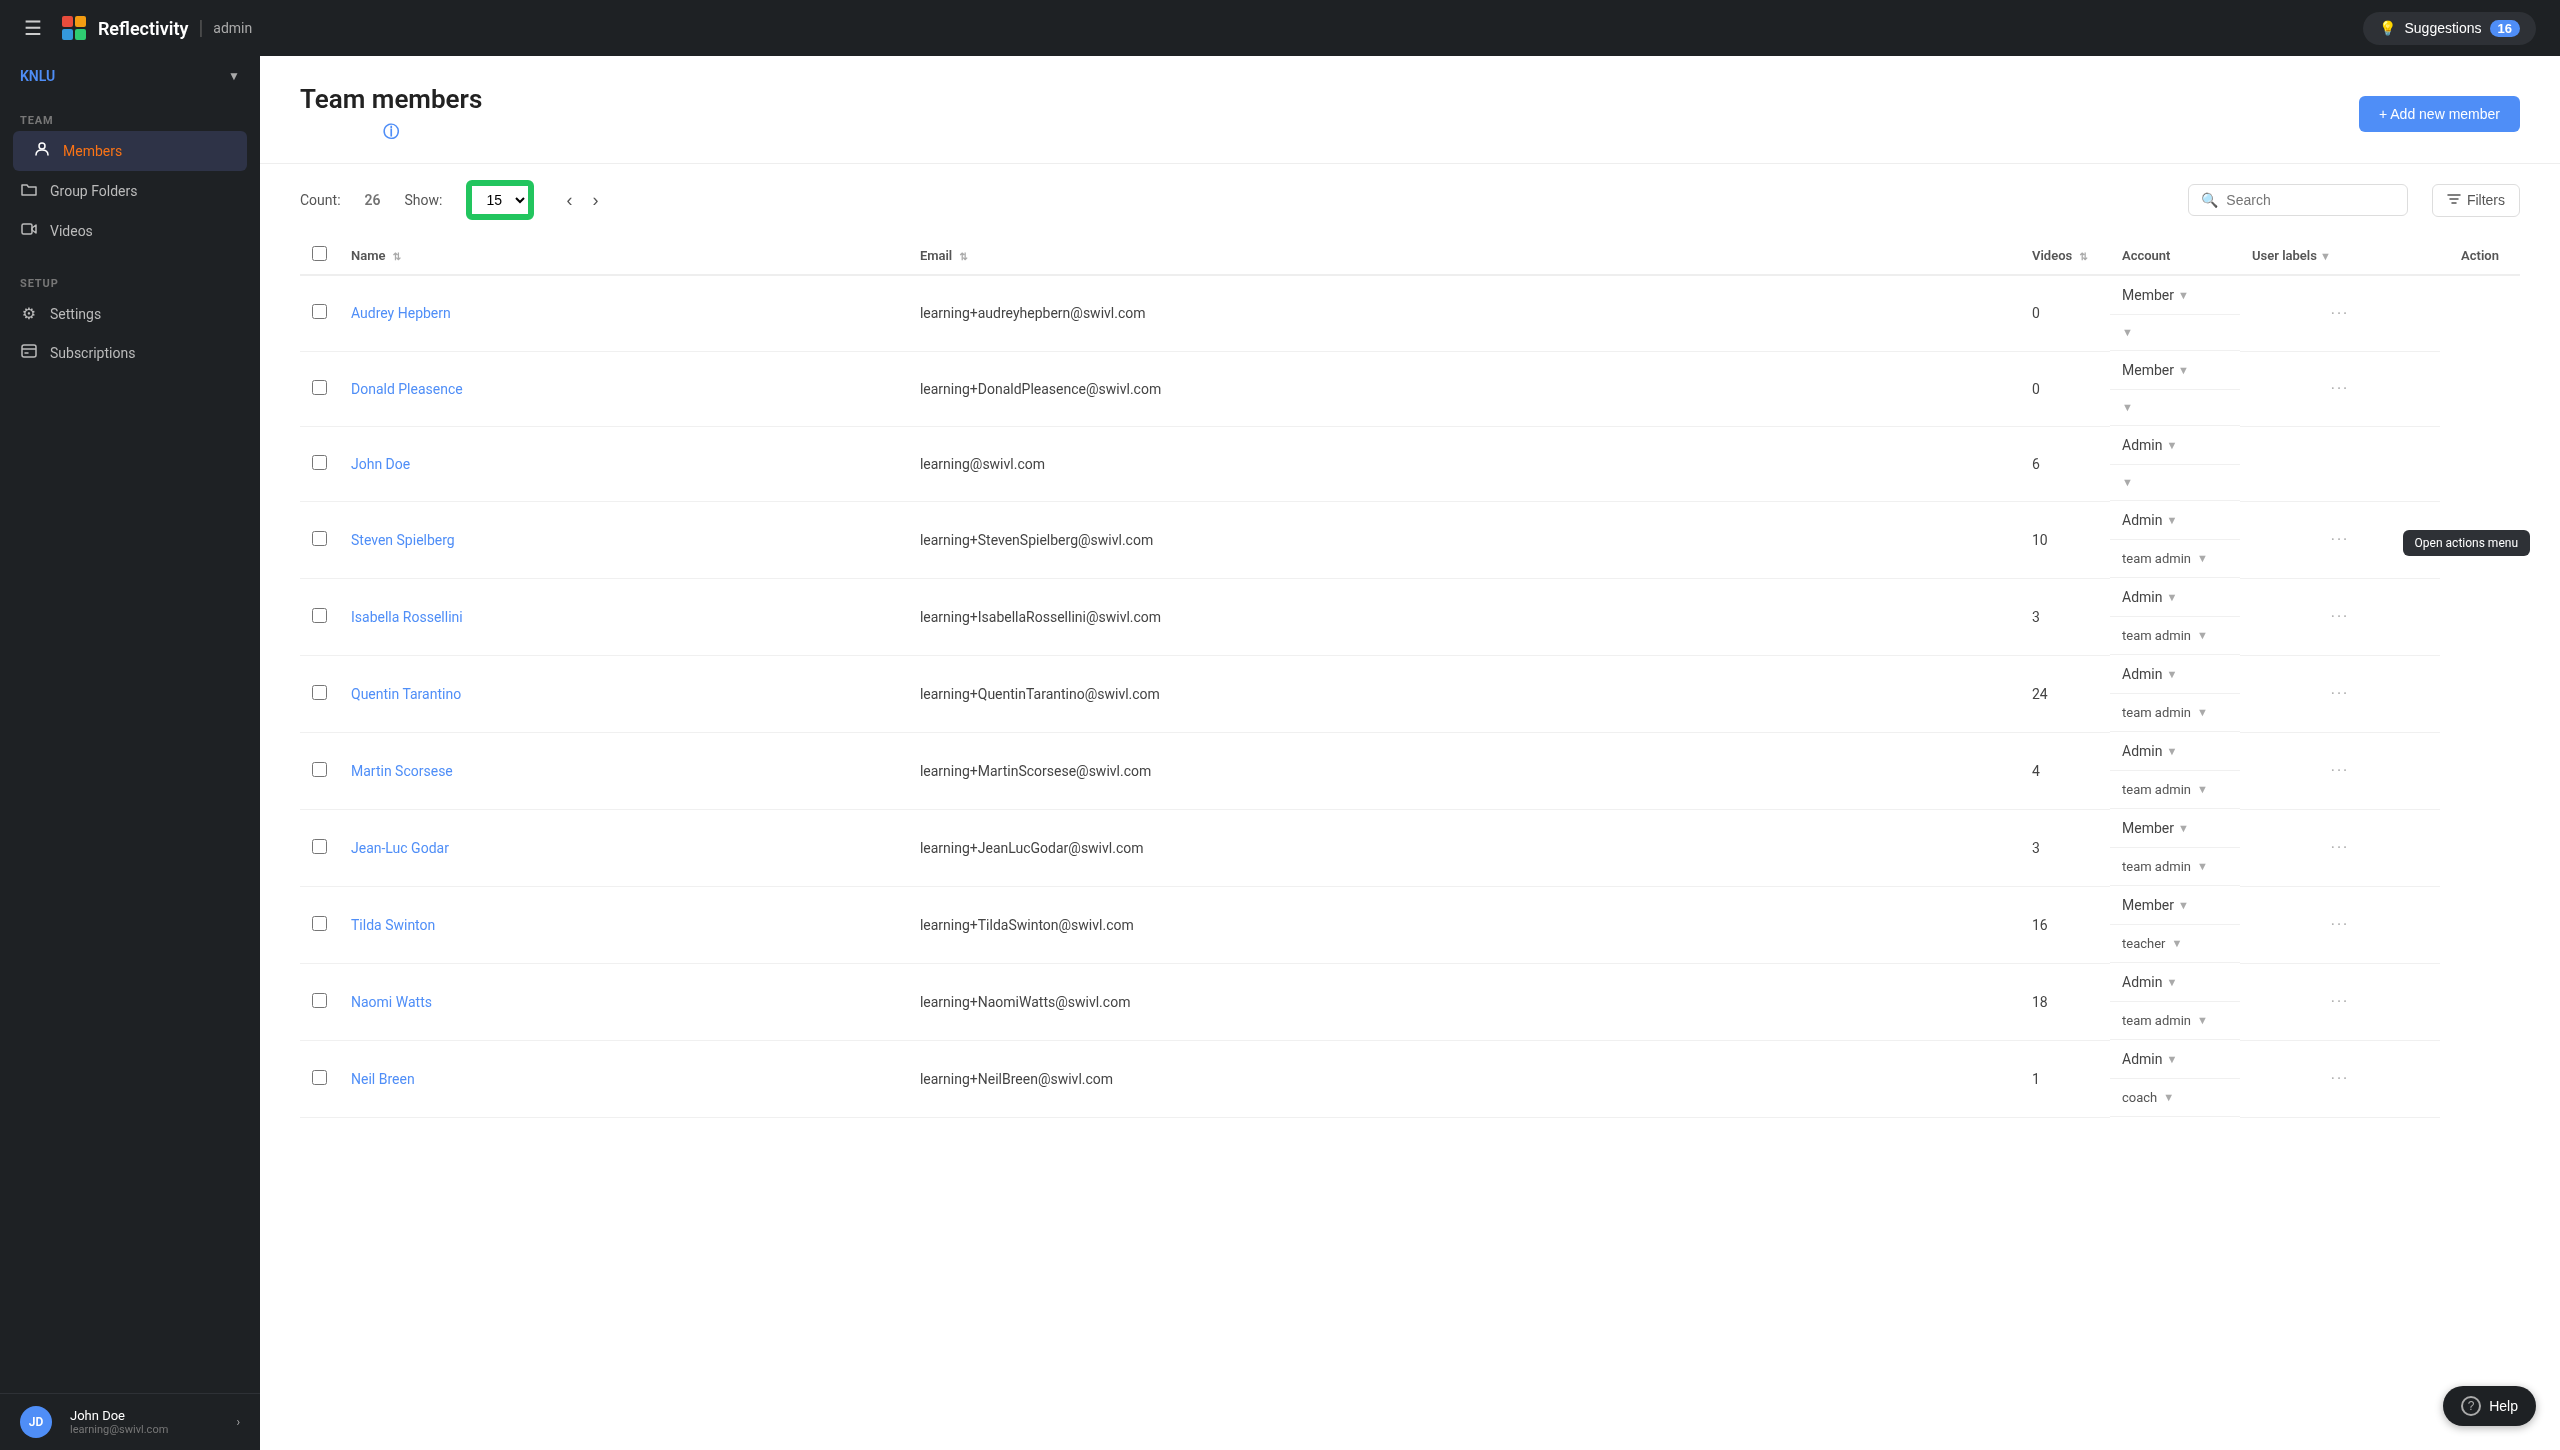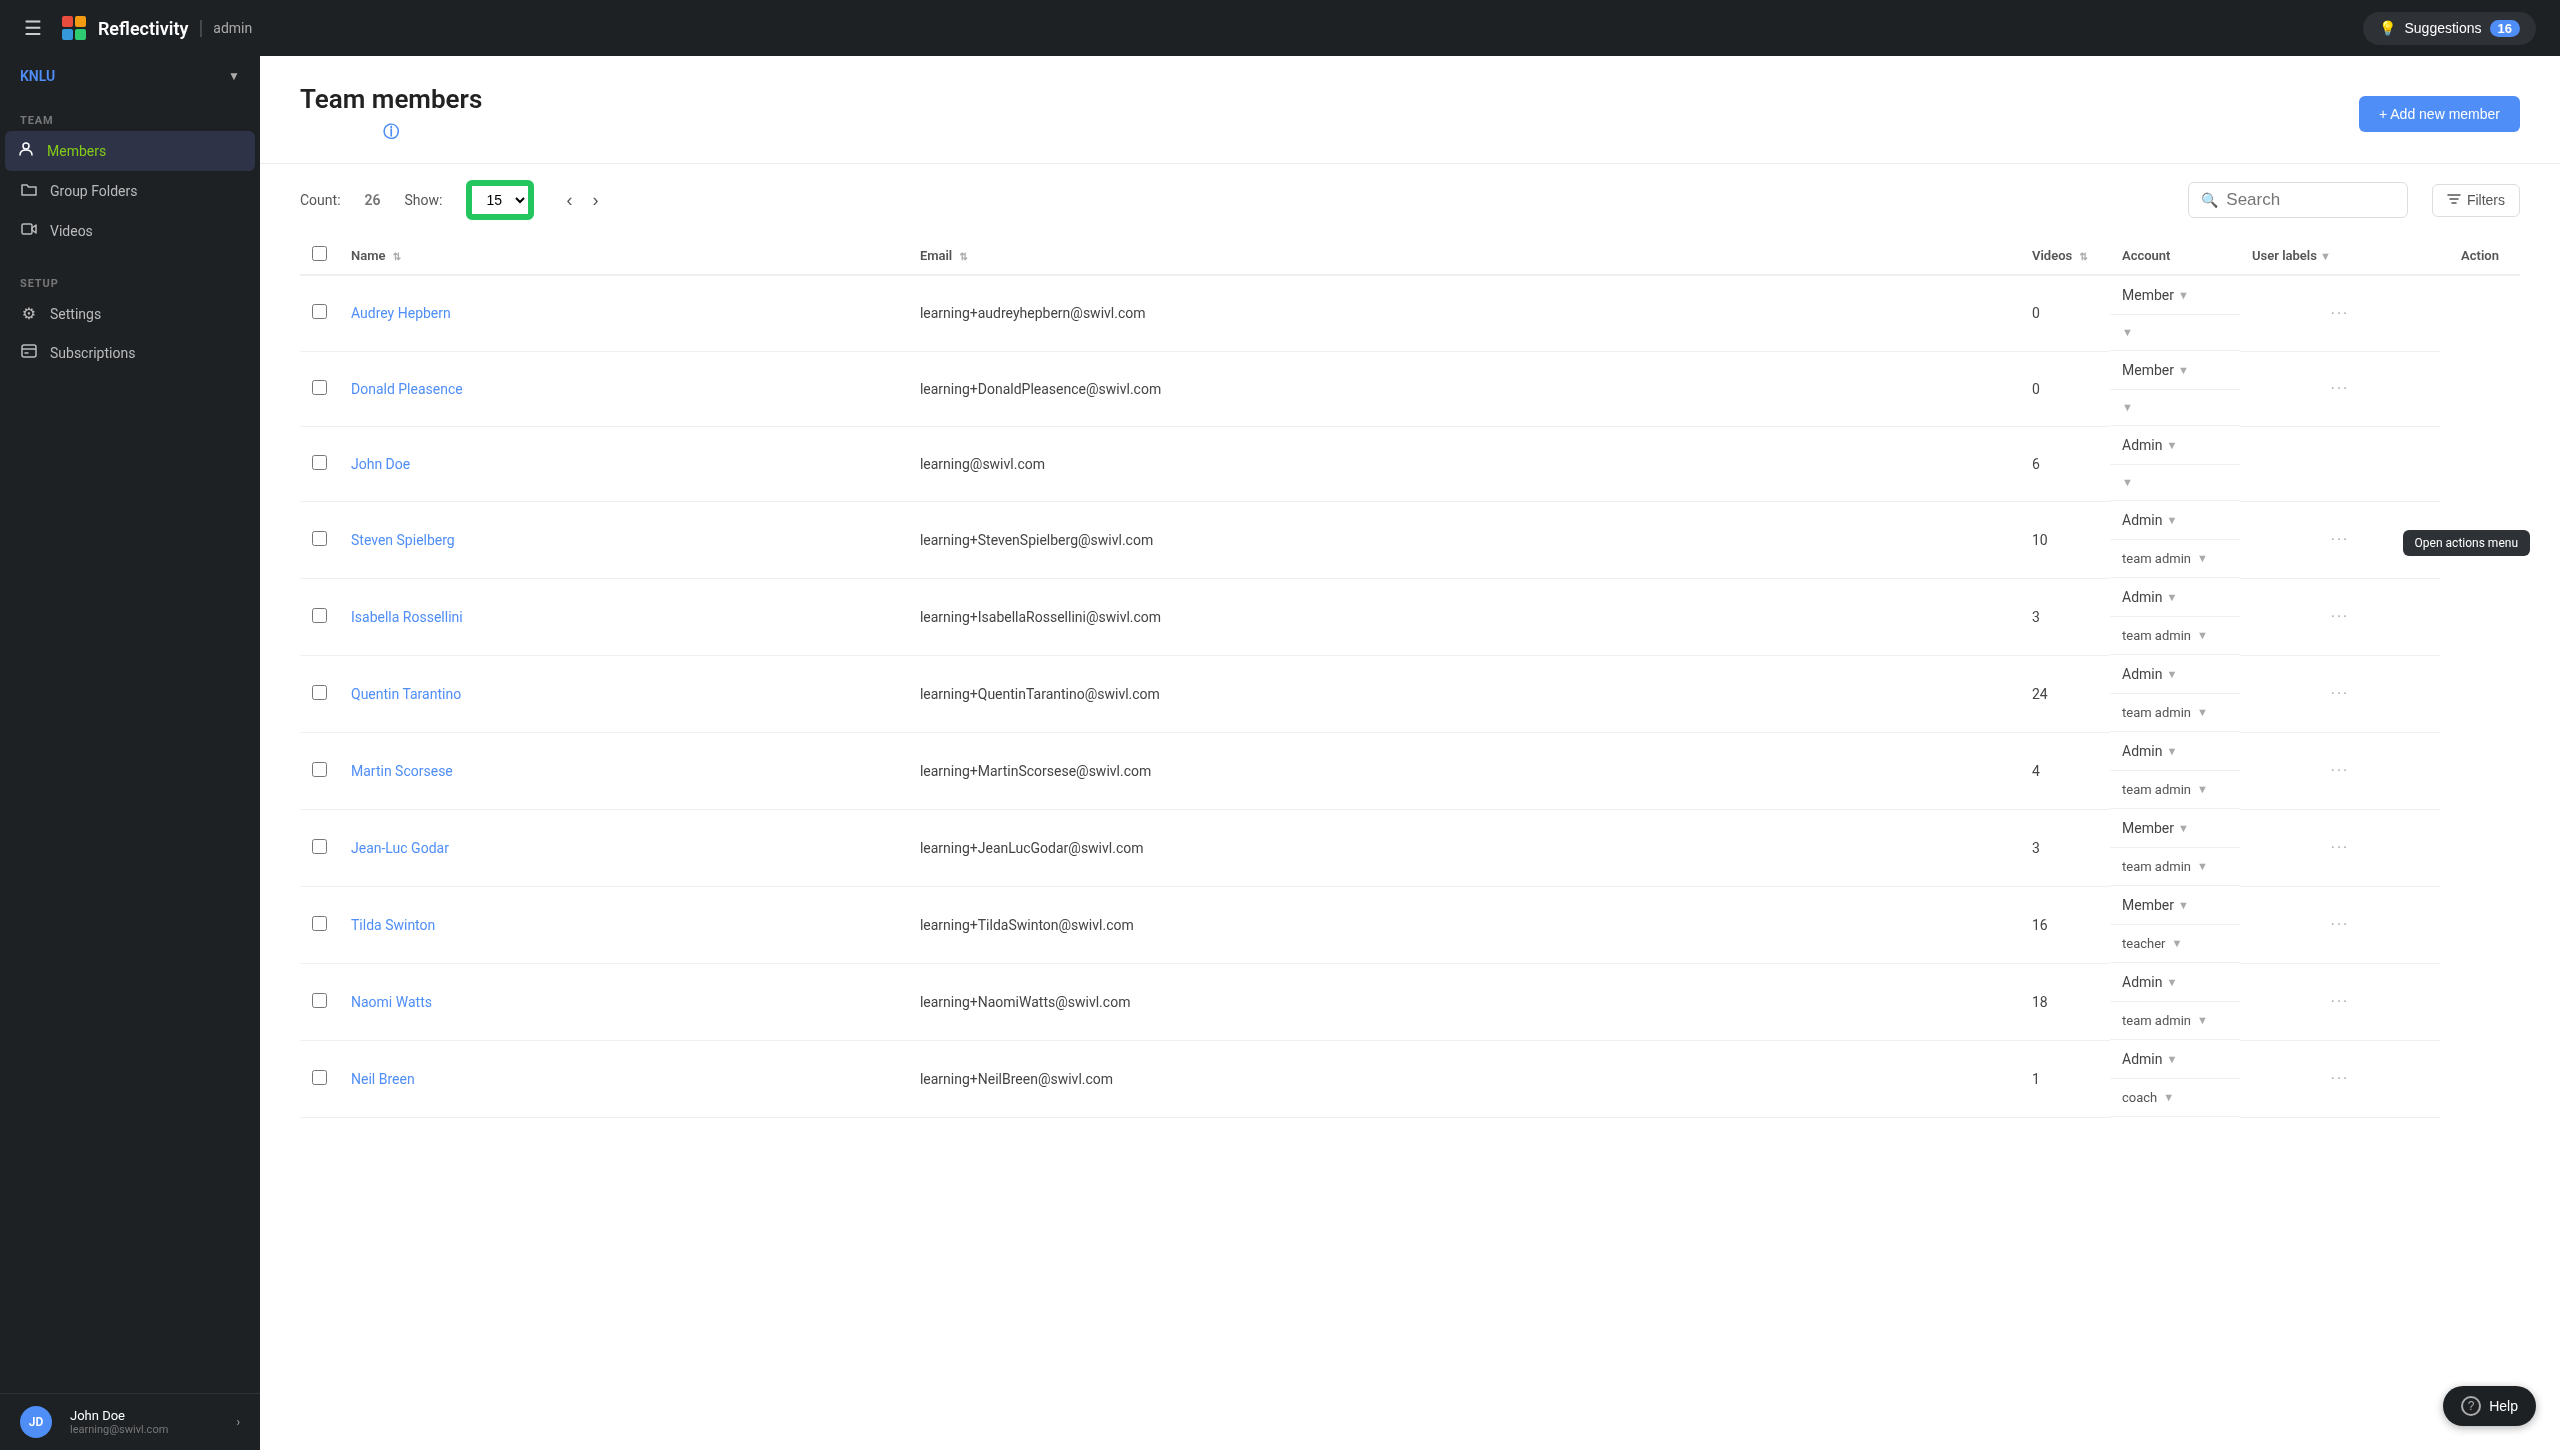--- a/index.html
+++ b/index.html
@@ -23,21 +23,21 @@
     .layout { display: flex; flex: 1; overflow: hidden; }
 
     
     .sidebar { width: 260px; background: #1e2124; color: #ccc; display: flex; flex-direction: column; flex-shrink: 0; overflow-y: auto; }
     .sidebar-section { padding: 8px 0; }
     .sidebar-org { display: flex; align-items: center; justify-content: space-between; padding: 12px 20px; cursor: pointer; }
     .sidebar-org-name { color: #4f8ef7; font-size: 14px; font-weight: 600; }
     .sidebar-org-chevron { color: #aaa; font-size: 12px; }
     .sidebar-group-label { font-size: 11px; font-weight: 700; letter-spacing: 0.08em; color: #777; padding: 10px 20px 4px; text-transform: uppercase; }
     .sidebar-item { display: flex; align-items: center; gap: 12px; padding: 10px 20px; cursor: pointer; color: #bbb; font-size: 14px; border-radius: 0; }
-    .sidebar-item.active { background: #2e3347; color: #84cc16; border-radius: 6px; margin: 0 5px; padding: 10px 12px; }
+    .sidebar-item.active { background: #2e3347; color: #f97316; border-radius: 6px; margin: 0 13px; padding: 10px 20px; }
     .sidebar-icon { width: 18px; text-align: center; font-size: 16px; flex-shrink: 0; }
     .sidebar-bottom { margin-top: auto; border-top: 1px solid #2e3136; padding: 12px 20px; display: flex; align-items: center; gap: 18px; cursor: pointer; }
     .sidebar-avatar { width: 32px; height: 32px; background: #4f8ef7; border-radius: 50%; display: flex; align-items: center; justify-content: center; font-size: 12px; font-weight: 600; color: #fff; flex-shrink: 0; }
     .sidebar-user-info { flex: 1; }
     .sidebar-user-name { color: #fff; font-size: 13px; }
     .sidebar-user-email { color: #777; font-size: 11px; }
     .sidebar-bottom-chevron { color: #aaa; font-size: 12px; }
 
     
     .main { flex: 1; background: #fff; overflow-y: auto; display: flex; flex-direction: column; }
@@ -50,21 +50,21 @@
     .table-controls { display: flex; align-items: center; gap: 24px; padding: 16px 40px; }
     .count-label { color: #555; font-size: 14px; }
     .count-num { color: #737373; font-weight: 600; font-size: 14px; }
     .show-label { color: #555; font-size: 14px; }
     .show-select { border: 6px solid #22c55e; border-radius: 6px; padding: 5px 10px; font-size: 14px; background: #fff; cursor: pointer; }
     .page-nav { display: flex; align-items: center; gap: 4px; }
     .page-btn { background: none; border: none; color: #555; font-size: 18px; cursor: pointer; padding: 4px 8px; border-radius: 4px; }
     .controls-spacer { flex: 1; }
     .search-box { display: flex; align-items: center; border: 1px solid #ddd; border-radius: 6px; padding: 7px 12px; gap: 8px; background: #fff; width: 220px; }
     .search-icon { color: #aaa; font-size: 14px; }
-    .search-input { border: none; outline: none; font-size: 17px; color: #555; width: 100%; background: transparent; }
+    .search-input { border: none; outline: none; font-size: 14px; color: #555; width: 100%; background: transparent; }
     .filters-btn { display: flex; align-items: center; gap: 6px; border: 1px solid #ddd; border-radius: 6px; padding: 7px 14px; background: #fff; cursor: pointer; font-size: 14px; color: #555; }
 
     
     .table-wrap { padding: 0 40px; }
     table { width: 100%; border-collapse: collapse; }
     th { text-align: left; font-size: 13px; font-weight: 600; color: #555; padding: 10px 12px; border-bottom: 2px solid #eee; white-space: nowrap; }
     td { padding: 11px 12px; border-bottom: 1px solid #f0f0f0; font-size: 14px; color: #444; vertical-align: middle; }
     .th-check, .td-check { width: 36px; }
     .name-link { color: #4f8ef7; text-decoration: none; font-size: 14px; }
     .sort-icon { font-size: 10px; color: #aaa; margin-left: 4px; }

